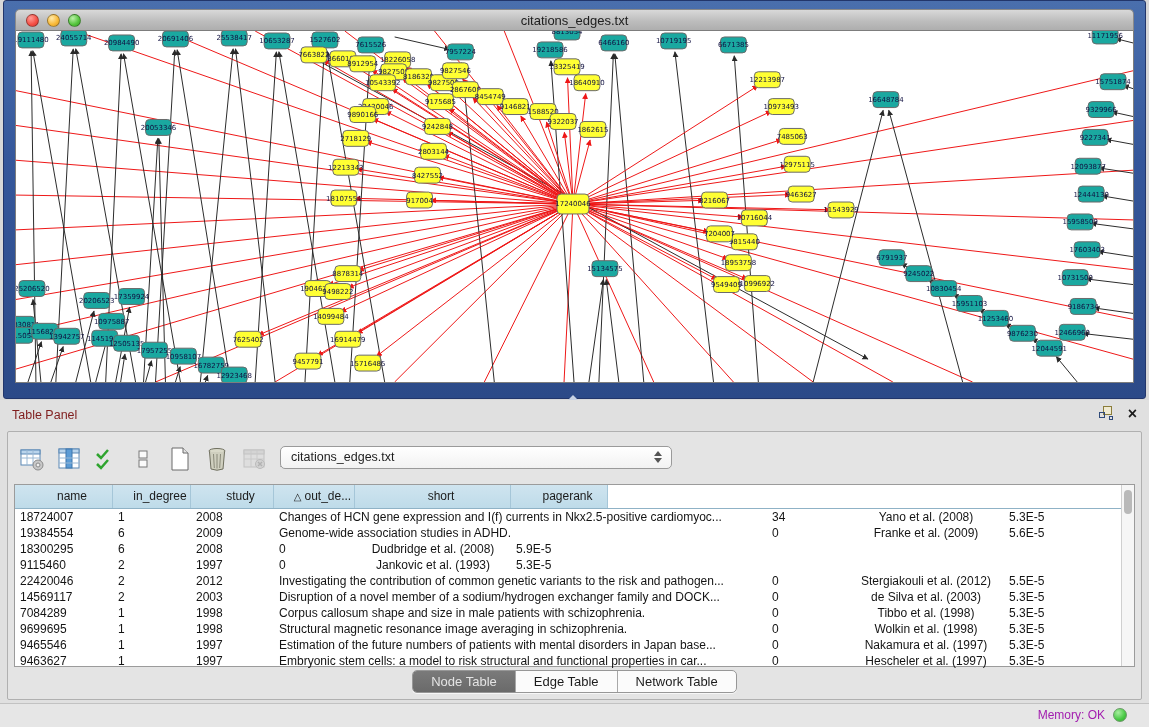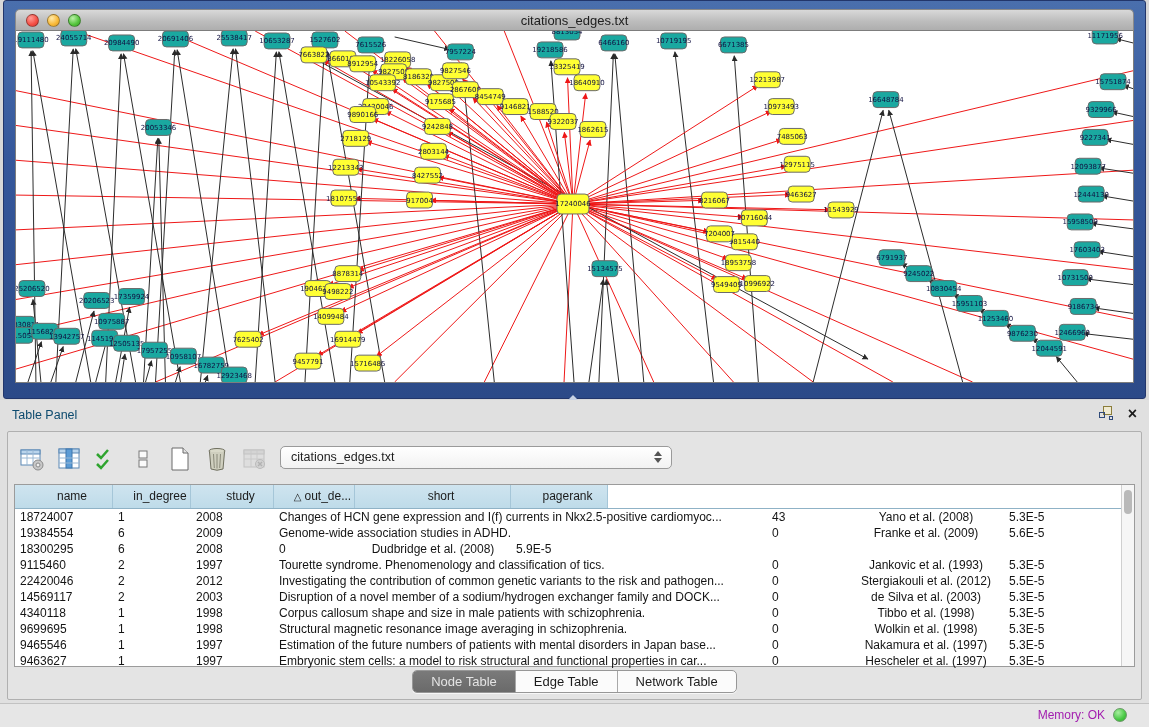--- a/index.html
+++ b/index.html
@@ -20,21 +20,21 @@
   .light.green { background:radial-gradient(circle at 35% 30%, #baf0a8, #53c43b 60%, #3d9c2c); }
   .win-title { position:absolute; left:0; right:0; top:0; height:22px; line-height:21px;
     text-align:center; font-size:13px; color:#202020; }
   .net-canvas { position:absolute; left:11px; top:30px; right:11px; bottom:15px;
     background:#fff; border:1px solid #7d7d7d; border-top:none; overflow:hidden; }
   .net-canvas svg { display:block; width:100%; height:100%; }
 
   
   #table-panel { position:absolute; left:0; top:400px; width:1149px; height:303px; background:#e0e0e0; }
   .panel-header { position:absolute; left:0; top:0; right:0; height:30px; }
-  .panel-title { position:absolute; left:12px; top:0; height:30px; line-height:30px; font-size:12.5px; color:#0c4a6e; }
+  .panel-title { position:absolute; left:12px; top:0; height:30px; line-height:30px; font-size:12.5px; color:#7f1d1d; }
   .panel-btns { position:absolute; right:12px; top:6px; display:flex; gap:14px; align-items:center; }
   .float-icon { position:relative; width:15px; height:15px; }
   .float-icon .sq1 { position:absolute; left:4px; top:0; width:9px; height:9px; border:1px solid #8b7d3a; background:#efead2; }
   .float-icon .sq2 { position:absolute; left:0; top:6px; width:6px; height:6px; border:1px solid #2f4a7a; }
   .float-icon .sq3 { position:absolute; left:10px; top:10px; width:4px; height:4px; border:1px solid #2f4a7a; }
   .close-x { font-size:16px; font-weight:bold; color:#1a1a1a; line-height:15px; cursor:default; }
   .splitter-handle { position:absolute; left:568px; top:-5px; width:0; height:0;
     border-left:5px solid transparent; border-right:5px solid transparent; border-bottom:5px solid #c7d2e4; }
 
   .panel-body { position:absolute; left:7px; top:31px; right:7px; bottom:3px;
@@ -737,21 +737,21 @@
           <div class="th" style="width: 156px;">short</div>
           <div class="th" style="width: 97px;">pagerank</div>
           <div class="th filler"></div>
         </div>
       <div id="tbody">
           <div class="trow">
             <div class="td" style="width: 98px;">18724007</div>
             <div class="td" style="width: 78px;">1</div>
             <div class="td" style="width: 83px;">2008</div>
             <div class="td" style="width: 493px;">Changes of HCN gene expression and I(f) currents in Nkx2.5-positive cardiomyoc...</div>
-            <div class="td" style="width: 81px;">43</div>
+            <div class="td" style="width: 81px;">34</div>
             <div class="td center" style="width: 156px;">Yano et al. (2008)</div>
             <div class="td" style="width: 97px;">5.3E-5</div>
           </div>
           <div class="trow">
             <div class="td" style="width: 98px;">19384554</div>
             <div class="td" style="width: 78px;">6</div>
             <div class="td" style="width: 83px;">2009</div>
             <div class="td" style="width: 493px;">Genome-wide association studies in ADHD.</div>
             <div class="td" style="width: 81px;">0</div>
             <div class="td center" style="width: 156px;">Franke et al. (2009)</div>
@@ -762,21 +762,20 @@
             <div class="td" style="width: 78px;">6</div>
             <div class="td" style="width: 83px;">2008</div>
             <div class="td" style="width: 81px;">0</div>
             <div class="td center" style="width: 156px;">Dudbridge et al. (2008)</div>
             <div class="td" style="width: 97px;">5.9E-5</div>
           </div>
           <div class="trow">
             <div class="td" style="width: 98px;">9115460</div>
             <div class="td" style="width: 78px;">2</div>
             <div class="td" style="width: 83px;">1997</div>
-            <div class="td" style="width: 493px;">Tourette syndrome. Phenomenology and classification of tics.</div>
             <div class="td" style="width: 81px;">0</div>
             <div class="td center" style="width: 156px;">Jankovic et al. (1993)</div>
             <div class="td" style="width: 97px;">5.3E-5</div>
           </div>
           <div class="trow">
             <div class="td" style="width: 98px;">22420046</div>
             <div class="td" style="width: 78px;">2</div>
             <div class="td" style="width: 83px;">2012</div>
             <div class="td" style="width: 493px;">Investigating the contribution of common genetic variants to the risk and pathogen...</div>
             <div class="td" style="width: 81px;">0</div>
@@ -786,21 +785,21 @@
           <div class="trow">
             <div class="td" style="width: 98px;">14569117</div>
             <div class="td" style="width: 78px;">2</div>
             <div class="td" style="width: 83px;">2003</div>
             <div class="td" style="width: 493px;">Disruption of a novel member of a sodium/hydrogen exchanger family and DOCK...</div>
             <div class="td" style="width: 81px;">0</div>
             <div class="td center" style="width: 156px;">de Silva et al. (2003)</div>
             <div class="td" style="width: 97px;">5.3E-5</div>
           </div>
           <div class="trow">
-            <div class="td" style="width: 98px;">4340118</div>
+            <div class="td" style="width: 98px;">7084289</div>
             <div class="td" style="width: 78px;">1</div>
             <div class="td" style="width: 83px;">1998</div>
             <div class="td" style="width: 493px;">Corpus callosum shape and size in male patients with schizophrenia.</div>
             <div class="td" style="width: 81px;">0</div>
             <div class="td center" style="width: 156px;">Tibbo et al. (1998)</div>
             <div class="td" style="width: 97px;">5.3E-5</div>
           </div>
           <div class="trow">
             <div class="td" style="width: 98px;">9699695</div>
             <div class="td" style="width: 78px;">1</div>

